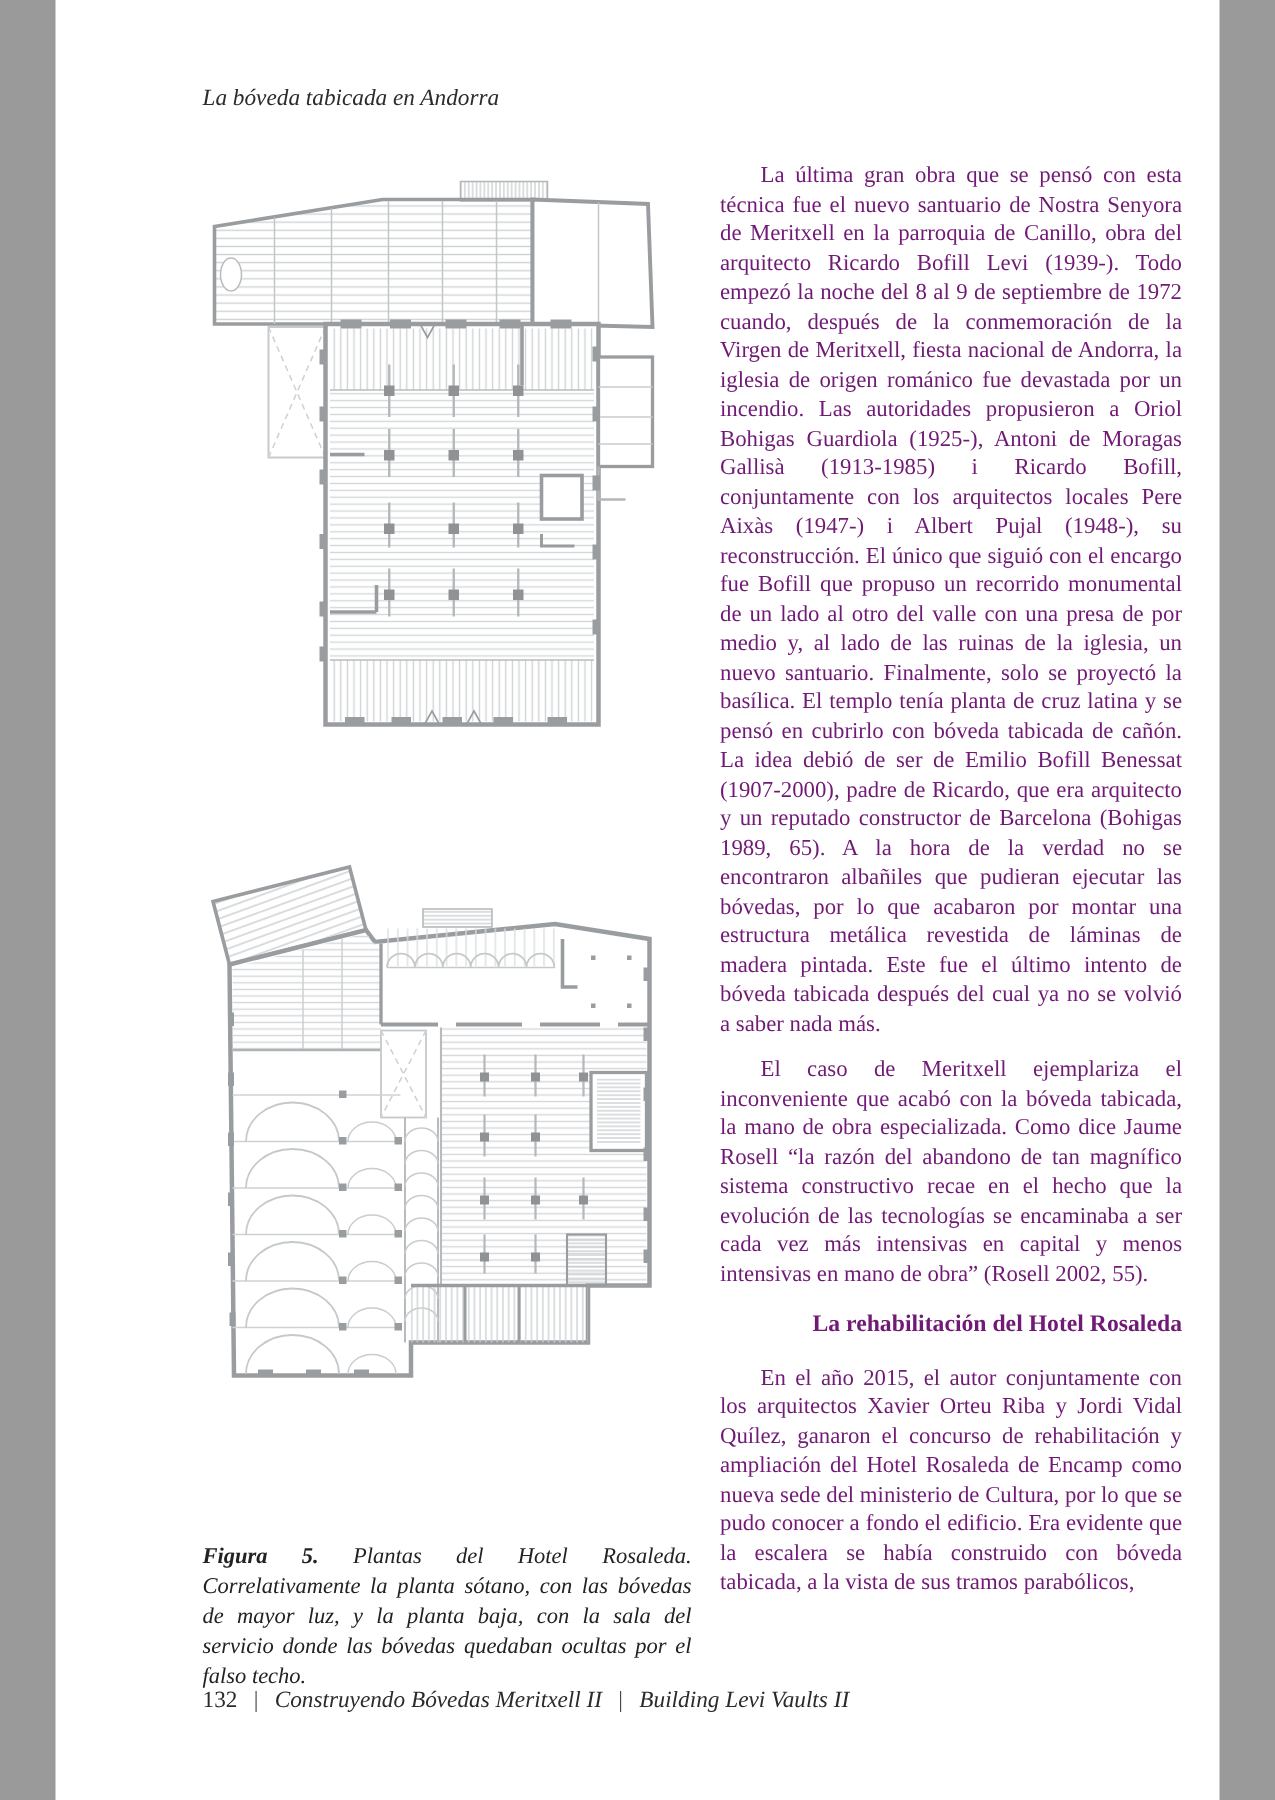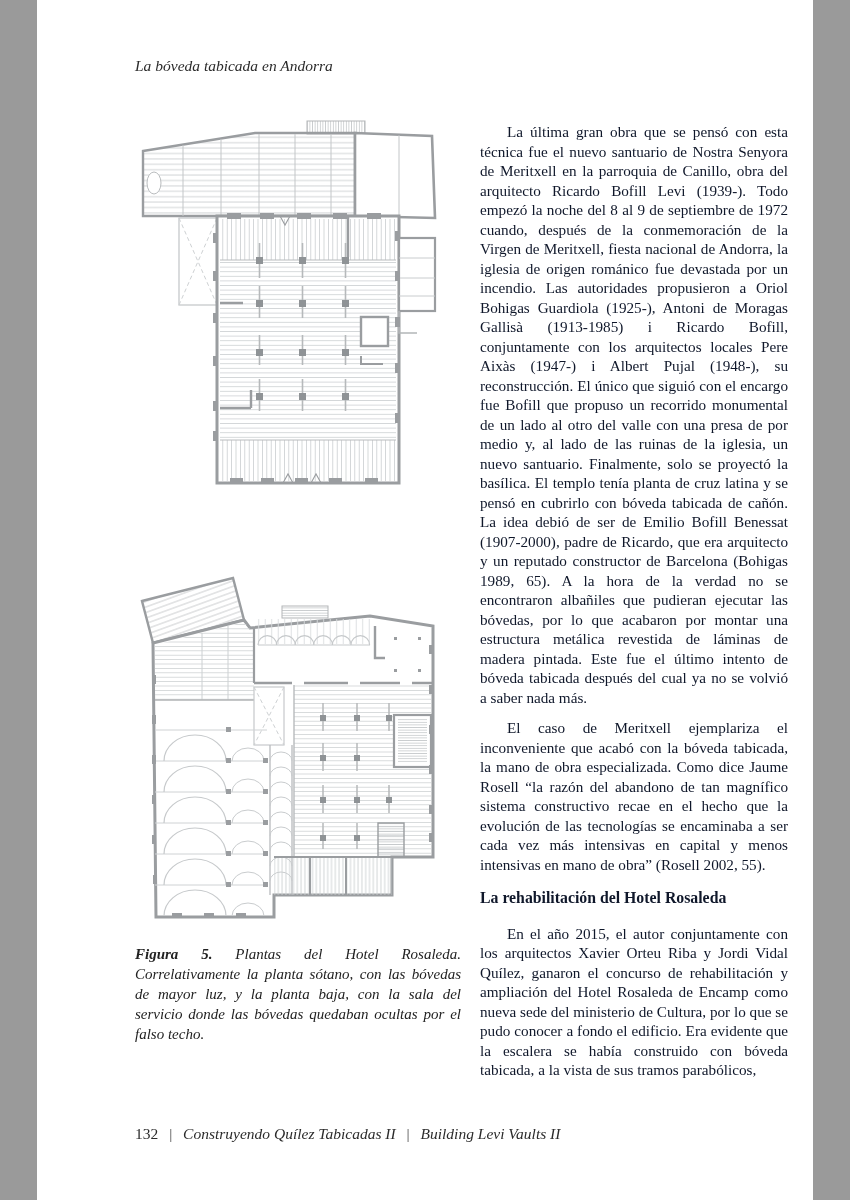--- a/index.html
+++ b/index.html
@@ -9,33 +9,33 @@
     font-family:"Liberation Serif", serif; color:#1e1e1e;
   }
   .running-header {
     position:absolute; left:98px; top:57px;
     font-style:italic; font-size:15.5px; color:#2b2b2b;
   }
   .plan { position:absolute; }
   .plan1 { left:100px; top:113px; }
   .plan2 { left:95px; top:565px; }
   .caption {
-    position:absolute; left:98px; top:944px; width:326px;
+    position:absolute; left:98px; top:1028px; width:326px;
     font-style:italic; font-size:15px; line-height:20px; text-align:justify;
     color:#222;
   }
   .caption .cap-label { font-weight:bold; }
   .text-col {
-    position:absolute; left:443px; top:122px; width:308px;
-    font-size:15.2px; line-height:19.5px; text-align:justify; color:#0f172a;
+    position:absolute; left:443px; top:107px; width:308px;
+    font-size:15.2px; line-height:19.5px; text-align:justify; color:#701a75;
   }
   .text-col p { margin:0 0 11px 0; text-indent:27px; }
   .text-col h3.section {
     font-size:15.8px; font-weight:bold; margin:14px 0 16px 0; text-indent:0;
-    text-align:left;
+    text-align:right;
   }
   .footer {
     position:absolute; left:98px; top:1125px; font-size:15.5px; color:#2b2b2b;
     white-space:nowrap;
   }
   .footer .sep { margin:0 7px; color:#4a4a4a; }
   .footer .btitle { font-style:italic; }
 </style>
 </head>
 <body>
@@ -278,18 +278,18 @@
   <div class="text-col">
     <p>La última gran obra que se pensó con esta técnica fue el nuevo santuario de Nostra Senyora de Meritxell en la parroquia de Canillo, obra del arquitecto Ricardo Bofill Levi (1939-). Todo empezó la noche del 8 al 9 de septiembre de 1972 cuando, después de la conmemoración de la Virgen de Meritxell, fiesta nacional de Andorra, la iglesia de origen románico fue devastada por un incendio. Las autoridades propusieron a Oriol Bohigas Guardiola (1925-), Antoni de Moragas Gallisà (1913-1985) i Ricardo Bofill, conjuntamente con los arquitectos locales Pere Aixàs (1947-) i Albert Pujal (1948-), su reconstrucción. El único que siguió con el encargo fue Bofill que propuso un recorrido monumental de un lado al otro del valle con una presa de por medio y, al lado de las ruinas de la iglesia, un nuevo santuario. Finalmente, solo se proyectó la basílica. El templo tenía planta de cruz latina y se pensó en cubrirlo con bóveda tabicada de cañón. La idea debió de ser de Emilio Bofill Benessat (1907-2000), padre de Ricardo, que era arquitecto y un reputado constructor de Barcelona (Bohigas 1989, 65). A la hora de la verdad no se encontraron albañiles que pudieran ejecutar las bóvedas, por lo que acabaron por montar una estructura metálica revestida de láminas de madera pintada. Este fue el último intento de bóveda tabicada después del cual ya no se volvió a saber nada más.</p>
     <p>El caso de Meritxell ejemplariza el inconveniente que acabó con la bóveda tabicada, la mano de obra especializada. Como dice Jaume Rosell “la razón del abandono de tan magnífico sistema constructivo recae en el hecho que la evolución de las tecnologías se encaminaba a ser cada vez más intensivas en capital y menos intensivas en mano de obra” (Rosell 2002, 55).</p>
     <h3 class="section">La rehabilitación del Hotel Rosaleda</h3>
     <p>En el año 2015, el autor conjuntamente con los arquitectos Xavier Orteu Riba y Jordi Vidal Quílez, ganaron el concurso de rehabilitación y ampliación del Hotel Rosaleda de Encamp como nueva sede del ministerio de Cultura, por lo que se pudo conocer a fondo el edificio. Era evidente que la escalera se había construido con bóveda tabicada, a la vista de sus tramos parabólicos,</p>
   </div>
 
   <div class="footer">
     <span class="pagenum">132</span>
     <span class="sep">|</span>
-    <span class="btitle">Construyendo Quílez Tabicadas II</span>
+    <span class="btitle">Construyendo Bóvedas Meritxell II</span>
     <span class="sep">|</span>
     <span class="btitle">Building Levi Vaults II</span>
   </div>
 
 </div>
 
 </body></html>

